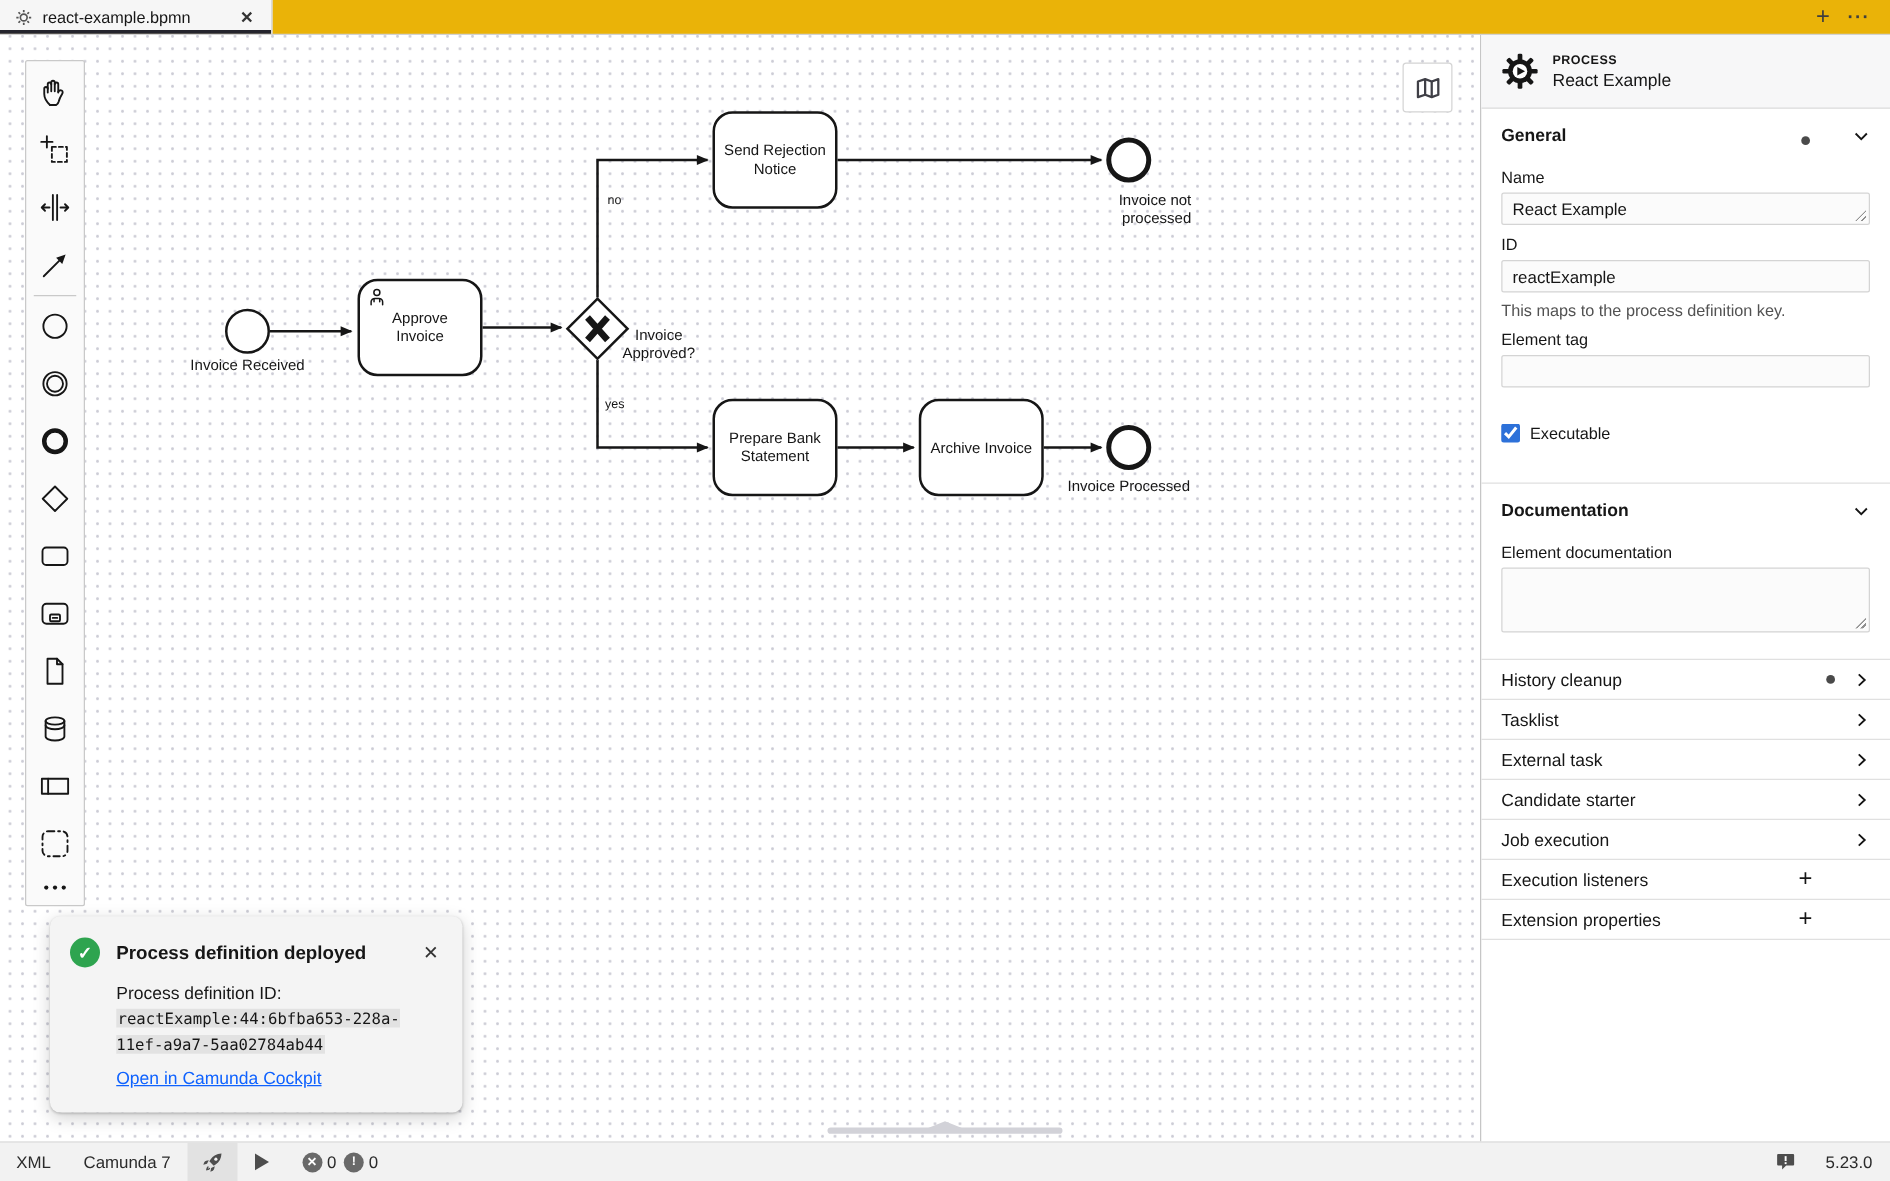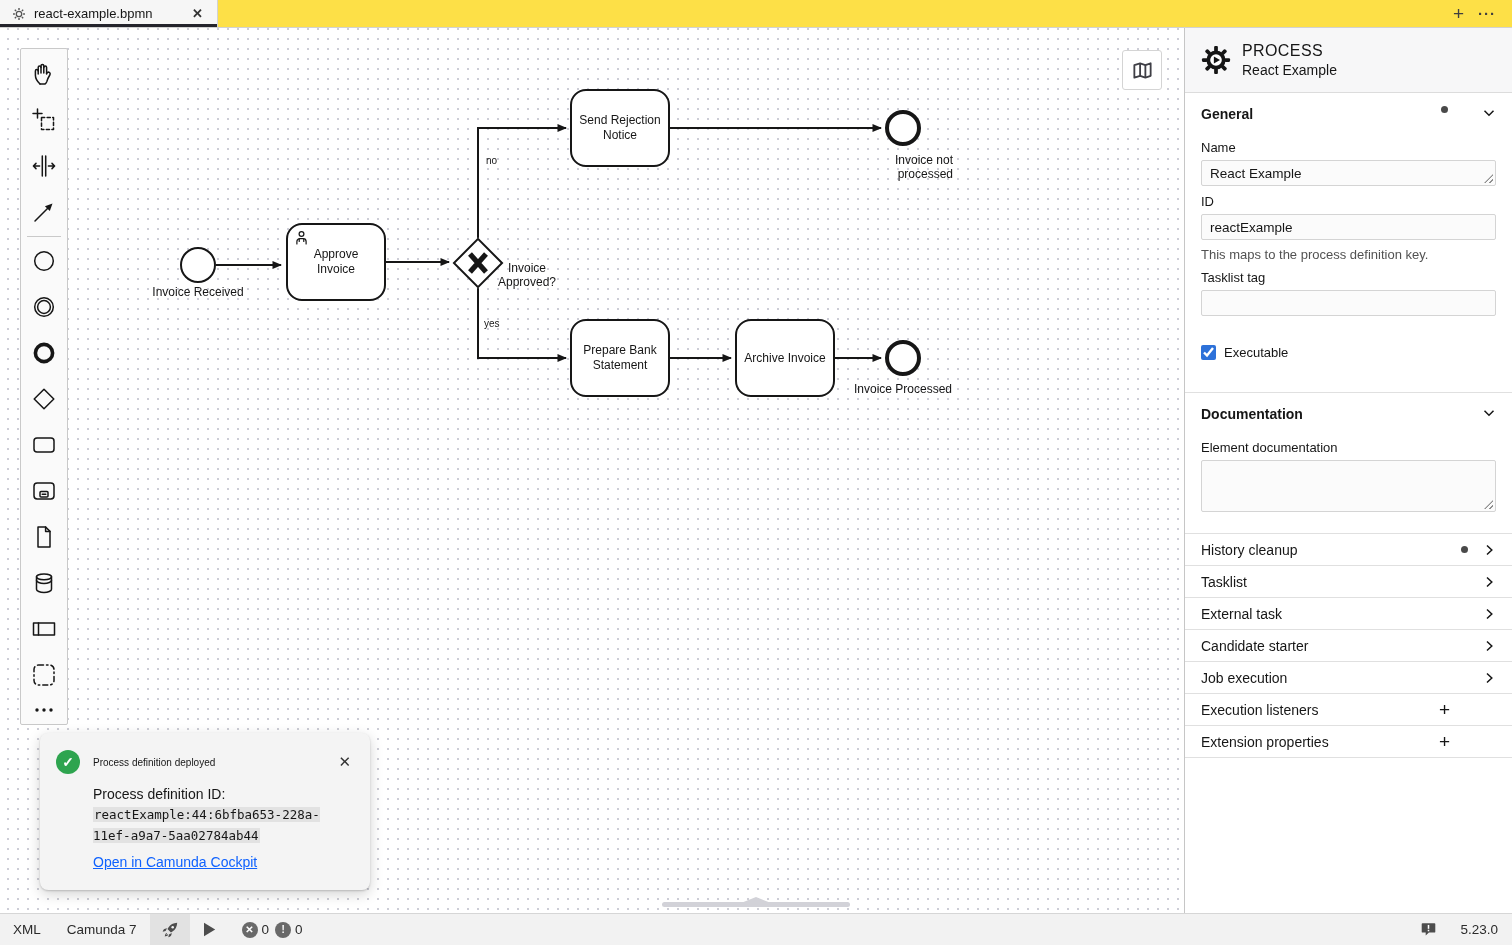--- a/index.html
+++ b/index.html
@@ -1,20 +1,20 @@
 <!DOCTYPE html>
 <html><head>
 <meta charset="utf-8">
 <style>
   * { box-sizing: border-box; margin: 0; padding: 0; }
   html,body { width:1512px; height:945px; overflow:hidden; font-family:"Liberation Sans", sans-serif; color:#161616; background:#fff; }
   .app { display:flex; flex-direction:column; width:1512px; height:945px; }
 
   
-  .tabbar { height:28px; background:#fde047; border-bottom:1px solid #d2d2d2; display:flex; align-items:stretch; flex:0 0 28px; }
+  .tabbar { height:28px; background:#eab308; border-bottom:1px solid #d2d2d2; display:flex; align-items:stretch; flex:0 0 28px; }
   .tab { width:218px; background:#f6f6f6; border-right:1px solid #d2d2d2; box-shadow:inset 0 -3px 0 #24242c; display:flex; align-items:center; gap:8px; padding:0 12px; font-size:13px; cursor:default; }
   .tab-label { flex:1; white-space:nowrap; overflow:hidden; }
   .tab-close { color:#333; font-size:13px; font-weight:bold; padding:0 2px; }
   .tab-actions { margin-left:auto; display:flex; align-items:center; gap:14px; padding-right:16px; color:#3f3f3f; }
   .tab-plus { font-size:19px; line-height:1; }
   .tab-dots { font-size:15px; letter-spacing:1px; font-weight:bold; }
 
   
   .main { flex:1; display:flex; position:relative; min-height:0; }
   .canvas { position:relative; width:1184px; height:885px; background-color:#fff;
@@ -45,32 +45,32 @@
 
   
   .drawer-handle { position:absolute; left:662px; top:869px; width:188px; height:10px; }
   .drawer-bar { position:absolute; left:0; bottom:0; width:188px; height:5px; background:#d2d2d8; border-radius:3px; }
   .drawer-tri { position:absolute; left:79px; bottom:4px; width:0; height:0; border-left:15px solid transparent; border-right:15px solid transparent; border-bottom:6px solid #d2d2d8; }
 
   
   .toast { position:absolute; left:40px; top:705px; width:330px; background:#f4f4f4; border-radius:8px; box-shadow:0 1px 2px rgba(0,0,0,.18), 0 4px 14px rgba(0,0,0,.18); padding:17px 16px 20px 16px; font-size:14px; }
   .toast-head { display:flex; align-items:center; gap:13px; }
   .toast-check { width:24px; height:24px; border-radius:50%; display:flex; align-items:center; justify-content:center; color:#fff; font-size:14px; font-weight:bold; flex:0 0 24px; }
-  .toast-title { font-weight:normal; font-size:10px; flex:1; }
+  .toast-title { font-weight:bold; font-size:15px; flex:1; }
   .toast-close { color:#333; font-size:15px; padding:0 3px; cursor:pointer; }
   .toast-body { margin:10px 0 0 37px; line-height:1.45; width:248px; }
   .toast-code { font-family:"DejaVu Sans Mono", monospace; font-size:12.5px; background:#e2e2e2; padding:0 1px; }
   .toast-link { display:inline-block; margin:9px 0 0 37px; color:#0f62fe; text-decoration:underline; cursor:pointer; }
 
   
   .props { width:328px; background:#fff; border-left:1px solid #c6c6c6; display:flex; flex-direction:column; font-size:13px; overflow:hidden; }
   .props-header { background:#f7f7f8; border-bottom:1px solid #dcdcdc; display:flex; align-items:center; gap:11px; padding:14px 16px; flex:0 0 auto; }
-  .ph-type { font-size:16px; font-weight:normal; letter-spacing:.4px; }
+  .ph-type { font-size:10px; font-weight:bold; letter-spacing:.4px; }
   .ph-name { font-size:14px; margin-top:2px; }
-  .sec-head { display:flex; align-items:flex-start; padding:13px 16px 10px 16px; cursor:pointer;gap:20px; }
+  .sec-head { display:flex; align-items:flex-end; padding:13px 16px 10px 16px; cursor:pointer;gap:20px; }
   .sec-title { font-weight:bold; font-size:14px; flex:1; }
   .dot { width:7px; height:7px; border-radius:50%; background:#4a4a4a; display:inline-block; }
   .sec-head .dot { margin-right:14px; }
   .field { padding:0 16px; }
   .flabel { display:block; font-size:13px; margin:8px 0 5px; }
   .finput { width:100%; height:26px; background:#fbfbfb; border:1px solid #d4d4d4; border-radius:2px; padding:0 8px; font-size:13.5px; font-family:"Liberation Sans", sans-serif; color:#161616; }
   .fwrap { position:relative; }
   .rz { position:absolute; right:3px; bottom:3px; width:9px; height:9px; pointer-events:none;
         background:repeating-linear-gradient(-45deg, transparent 0 2px, #8f8f8f 2px 3.4px);
         clip-path:polygon(100% 0, 100% 100%, 0 100%); }
@@ -339,21 +339,21 @@
       </div>
       <div class="field">
         <label class="flabel">Name</label>
         <div class="fwrap">
           <input class="finput" value="React Example" style="">
           <span class="rz"></span>
         </div>
         <label class="flabel">ID</label>
         <input class="finput" value="reactExample" style="">
         <div class="fhelp">This maps to the process definition key.</div>
-        <label class="flabel">Tasklist tag</label>
+        <label class="flabel">Element tag</label>
         <input class="finput" value="" style="">
         <div class="check-row">
           <input type="checkbox" checked="" style="">
           <span>Executable</span>
         </div>
       </div>
 
       <div class="sec-split"></div>
       <div class="sec-head">
         <span class="sec-title">Documentation</span>

